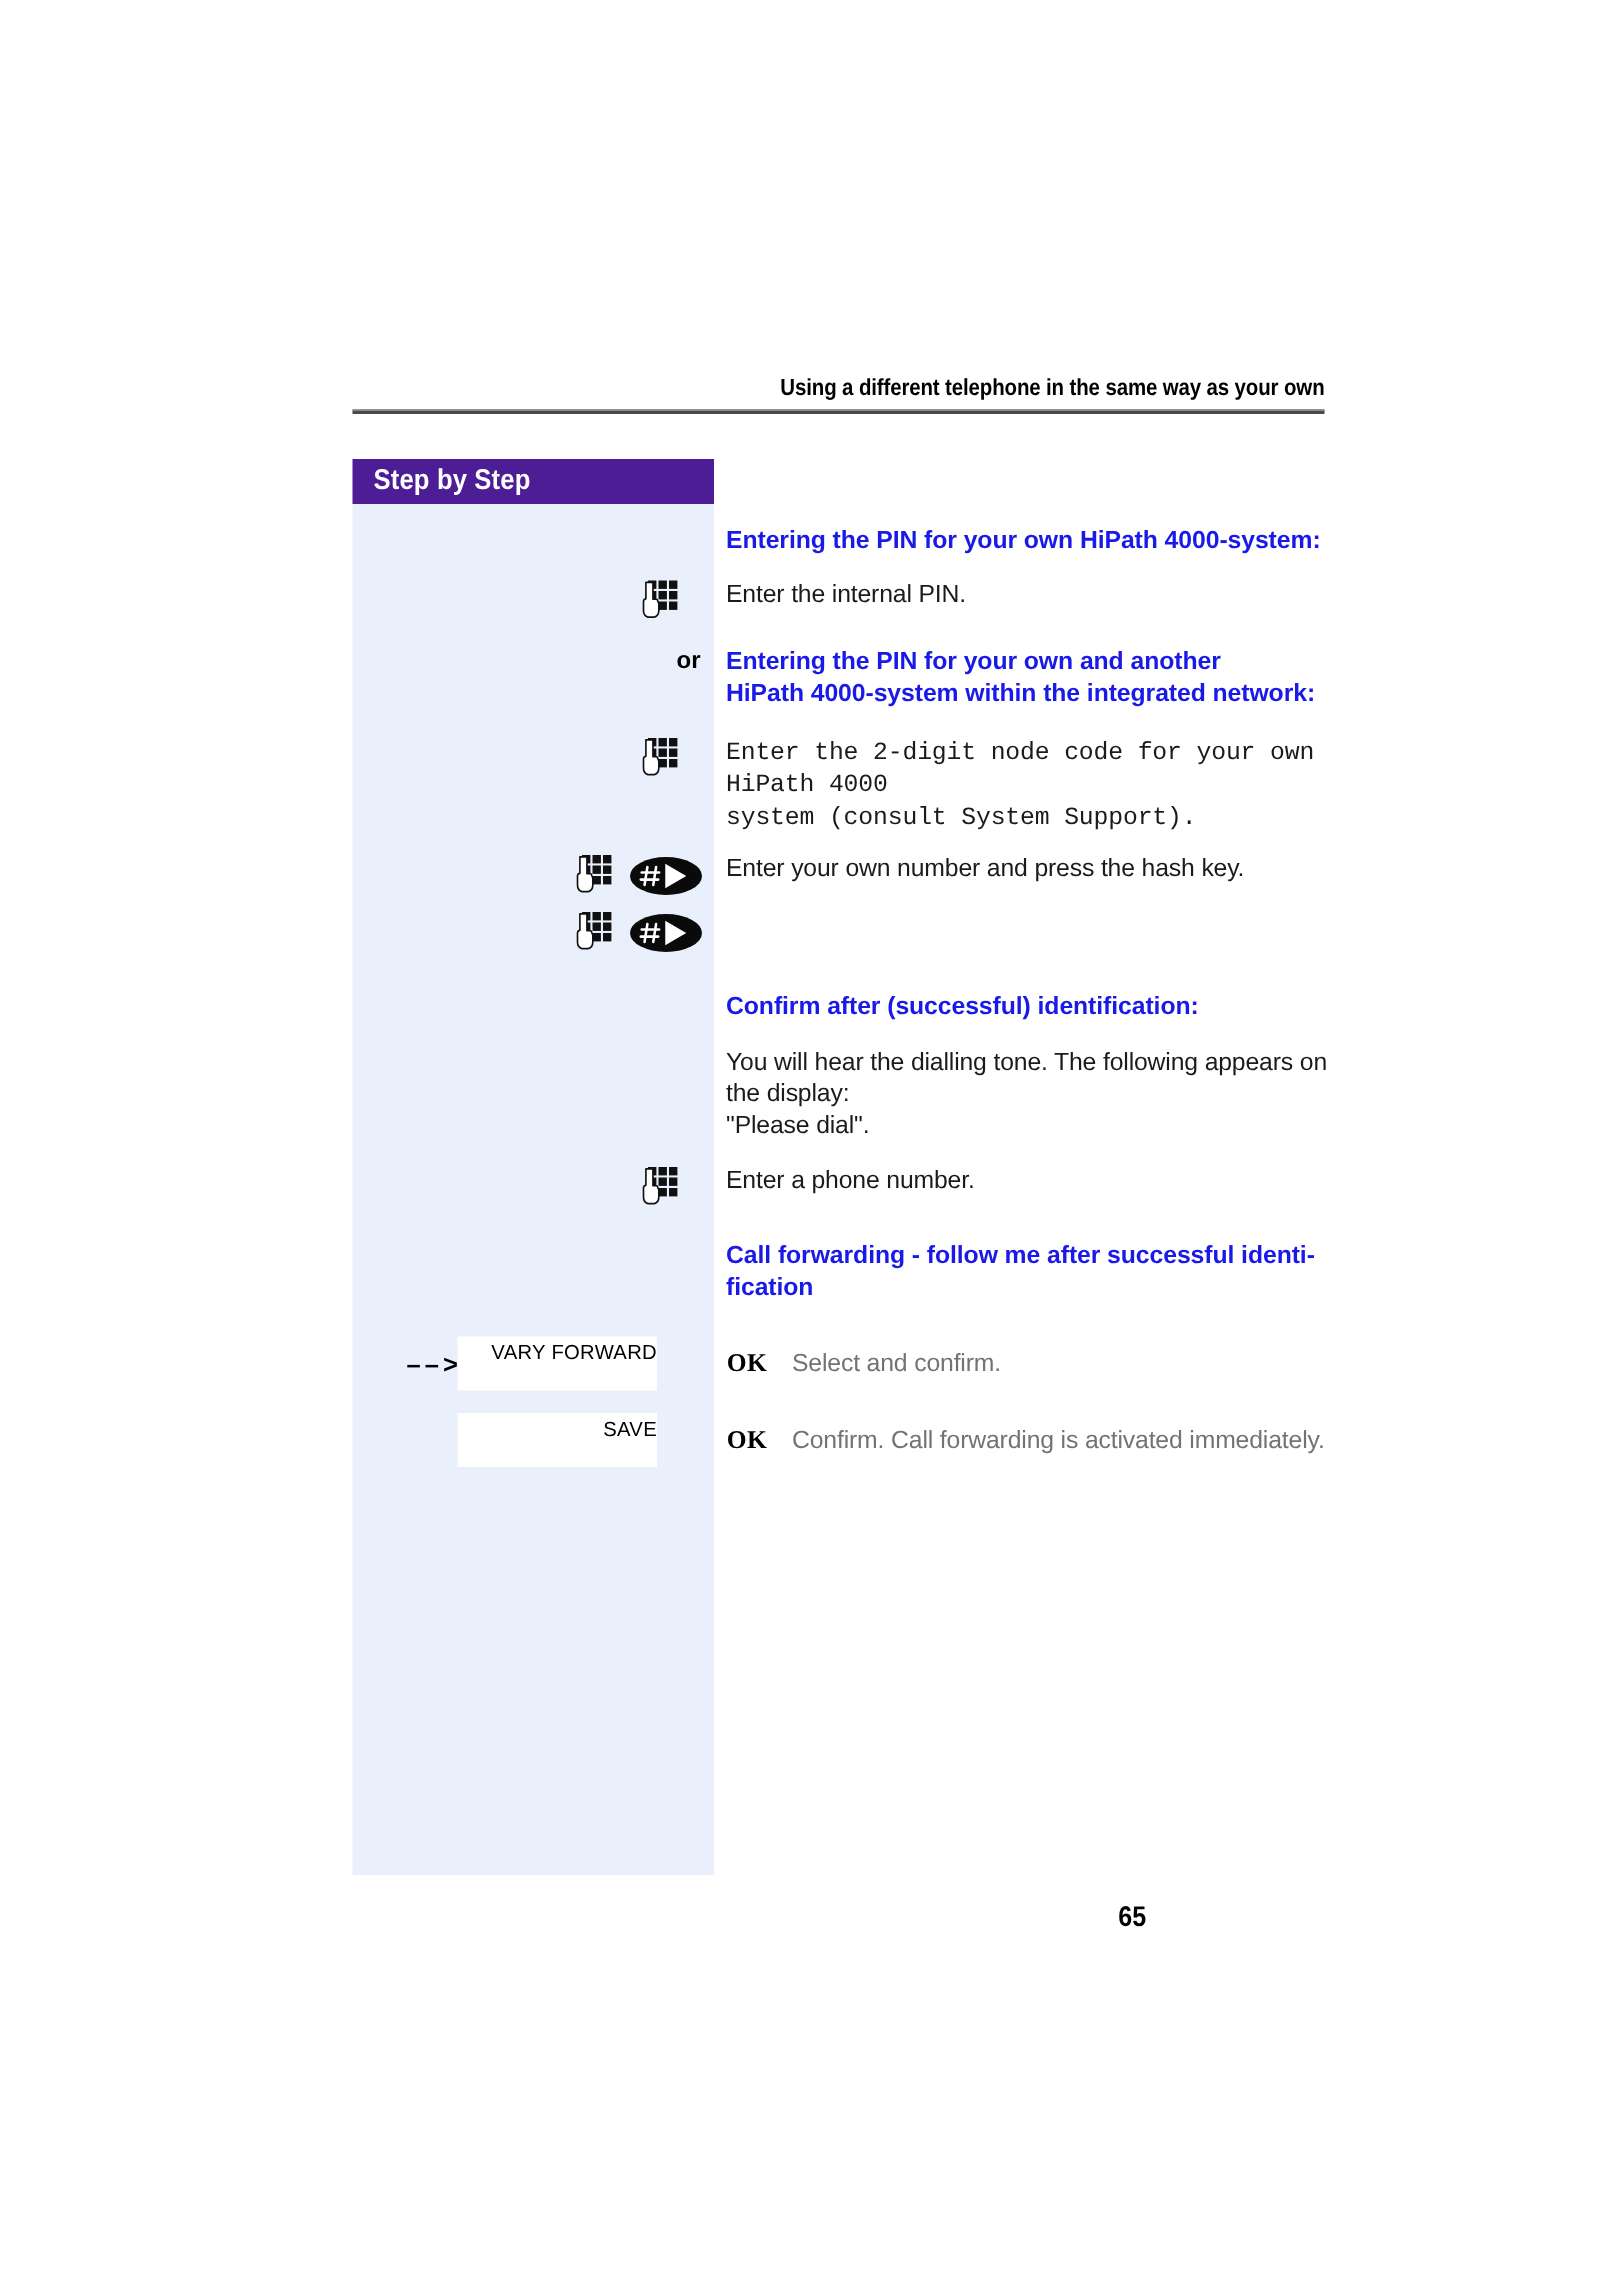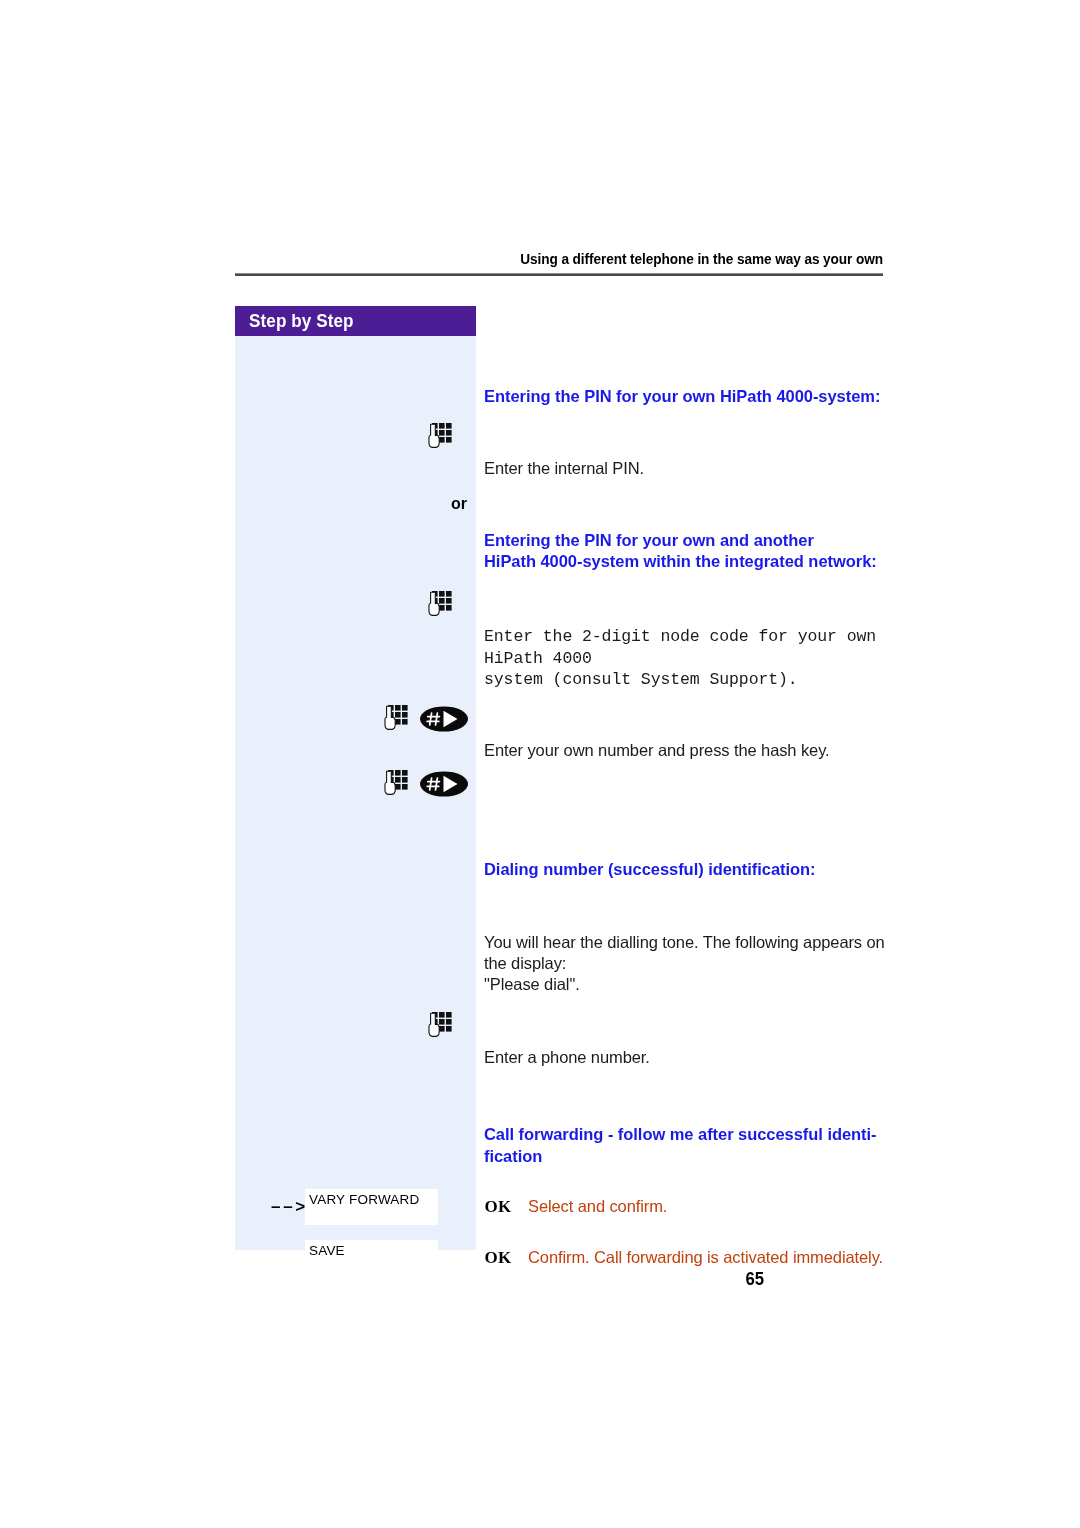--- a/index.html
+++ b/index.html
@@ -106,21 +106,20 @@
     position: relative;
     display: flex;
     justify-content: flex-end;
     align-items: flex-start;
     box-sizing: border-box;
   }
   .body {
     flex: 1 1 auto;
     padding-left: 8px;
     box-sizing: border-box;
-    margin-top: 36px;
   }
 
   
   .heading {
     color: #1a1ae8;
     font-weight: bold;
     font-size: 16.5px;
     line-height: 1.28;
     letter-spacing: -0.05px;
   }
@@ -179,41 +178,42 @@
   }
   .arrow-dash.blank { visibility: hidden; }
   .key-box {
     width: 133px;
     height: 36px;
     background: #ffffff;
     box-sizing: border-box;
     display: flex;
     align-items: flex-start;
     padding: 3px 0 0 4px;
+    justify-content: flex-end;
   }
   .key-box span {
     font-size: 13.5px;
     color: #000000;
     letter-spacing: 0.2px;
     line-height: 1.2;
   }
   .ok-label {
     flex: 0 0 auto;
     width: 44px;
     text-align: center;
     font-family: "Liberation Serif", serif;
     font-weight: bold;
     font-size: 17px;
     color: #000000;
     letter-spacing: 0.3px;
   }
   .sk-text {
     flex: 1 1 auto;
     padding-left: 8px;
-    color: #c2410c;
+    color: #737373;
     font-size: 16.5px;
     letter-spacing: -0.1px;
   }
 
   
   #page-number {
     position: absolute;
     right: 160px;
     top: 1268px;
     font-family: "Liberation Sans Narrow", "Liberation Sans", sans-serif;
@@ -368,21 +368,21 @@
             </g>
             <path d="M24.5 5.8 L38.5 14 L24.5 22.2 Z" fill="#ffffff"></path>
           </svg>
         </div>
       </div>
     </div>
 
     <div class="row" style="padding-top:24px;">
       <div class="gutter"></div>
       <div class="body">
-        <div class="heading">Dialing number (successful) identification:</div>
+        <div class="heading">Confirm after (successful) identification:</div>
       </div>
     </div>
 
     <div class="row" style="padding-top:16px;">
       <div class="gutter"></div>
       <div class="body">
         <div class="para">You will hear the dialling tone. The following appears on<br>the display:<br>"Please dial".</div>
       </div>
     </div>
 

